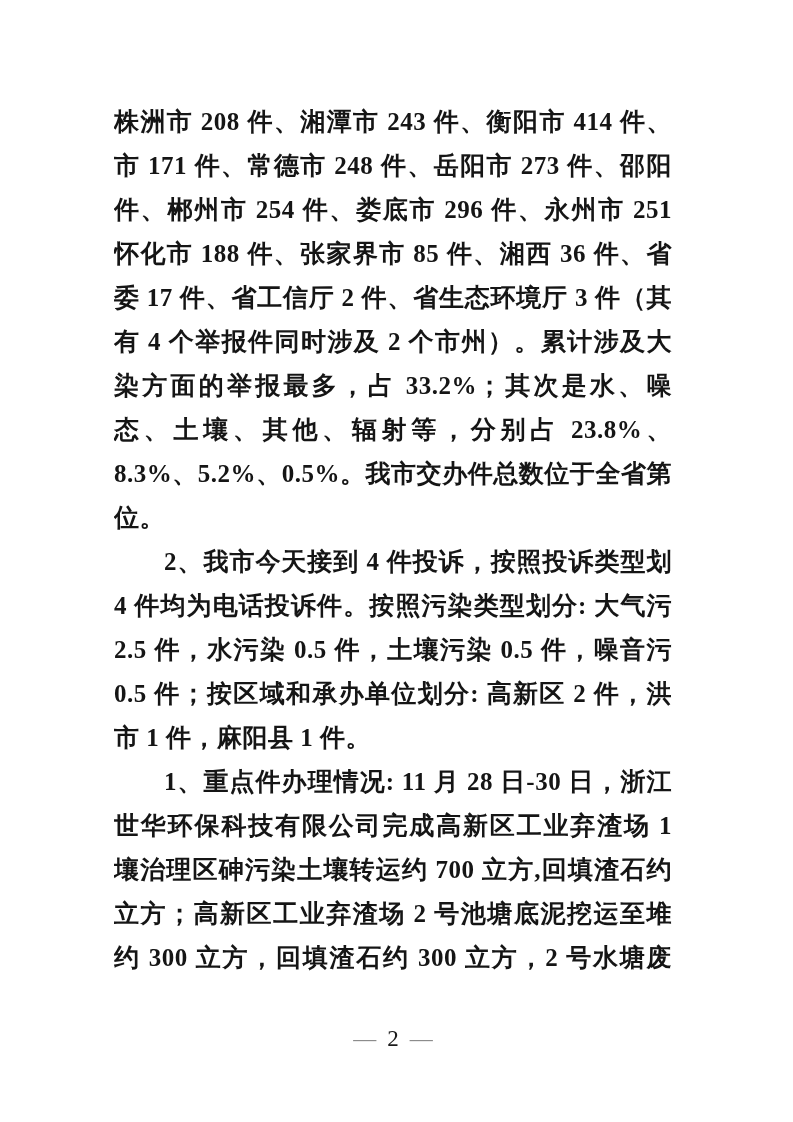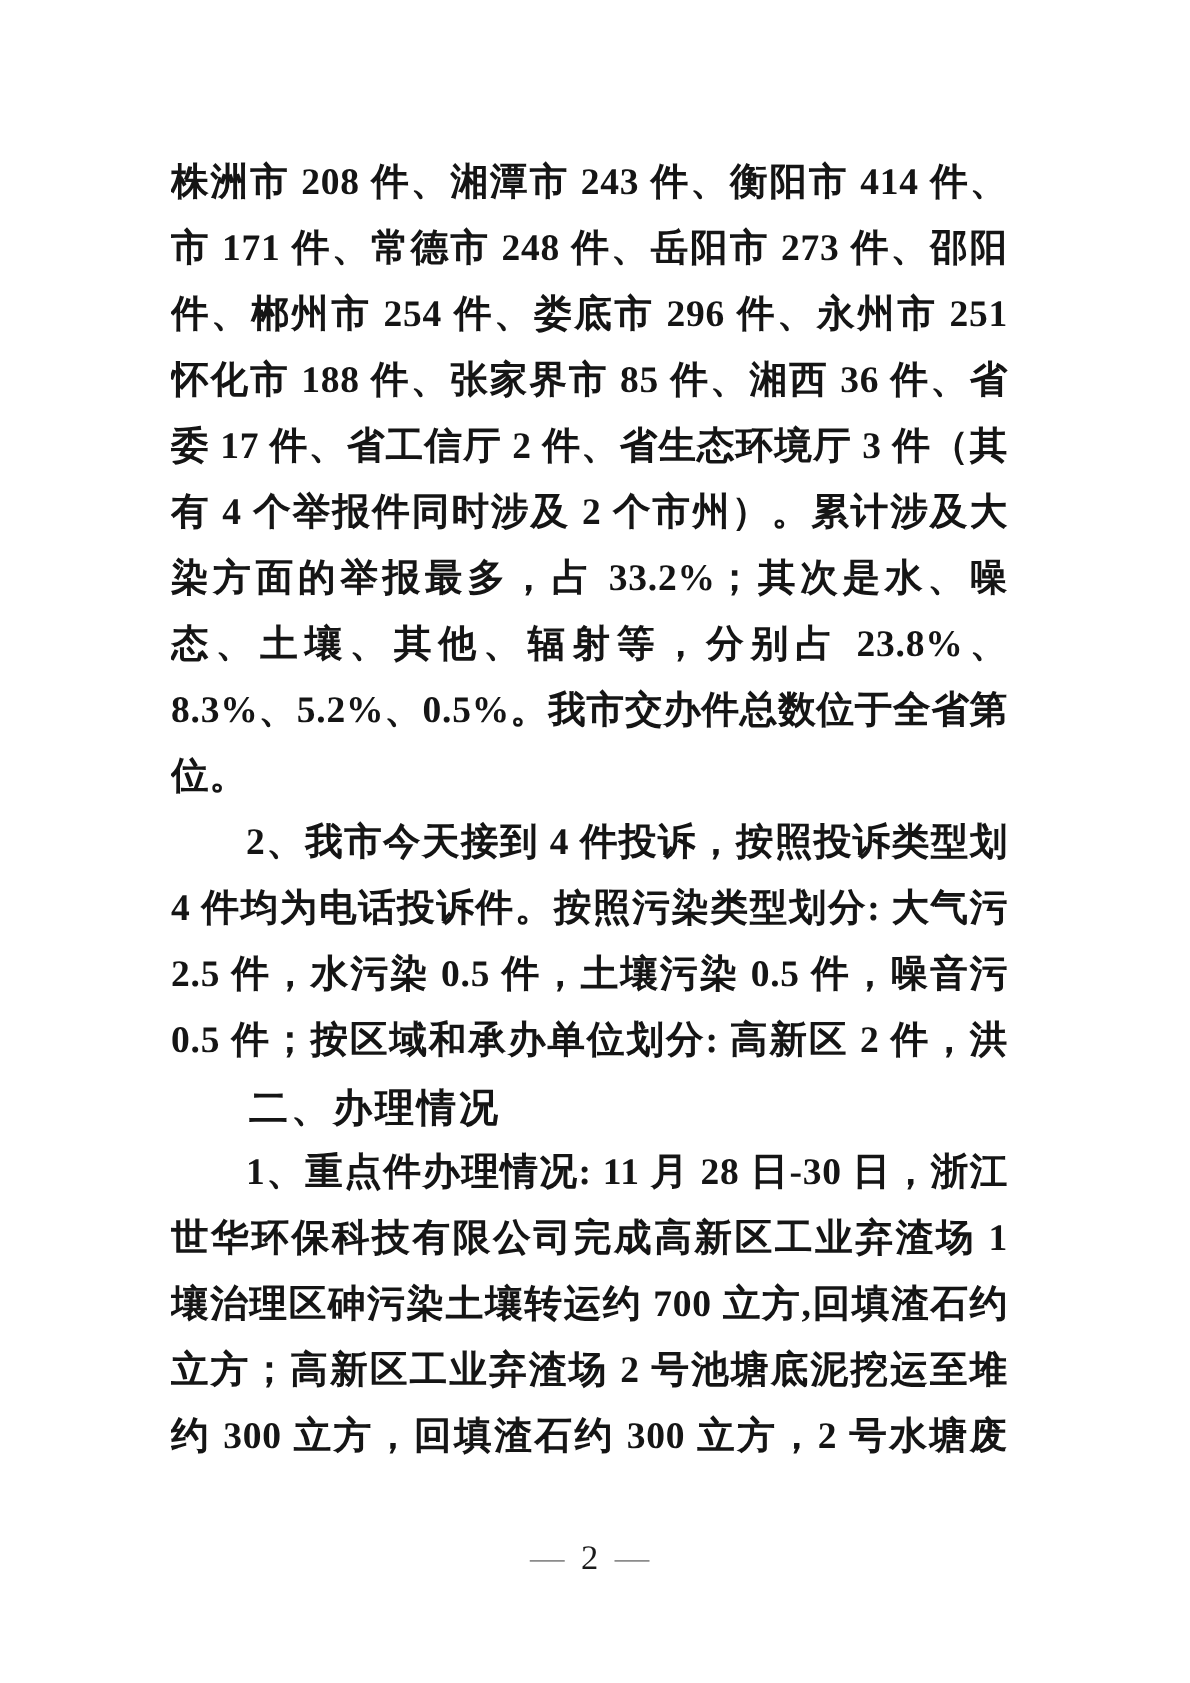--- a/index.html
+++ b/index.html
@@ -79,21 +79,21 @@
       <div class="line j">委 17 件、省工信厅 2 件、省生态环境厅 3 件（其中</div>
       <div class="line j">有 4 个举报件同时涉及 2 个市州）。累计涉及大气污</div>
       <div class="line j">染方面的举报最多，占 33.2%；其次是水、噪声、生</div>
       <div class="line j">态、土壤、其他、辐射等，分别占 23.8%、19.3%、9.7%、</div>
       <div class="line j">8.3%、5.2%、0.5%。我市交办件总数位于全省第 11</div>
       <div class="line l">位。</div>
       <div class="line j indent">2、我市今天接到 4 件投诉，按照投诉类型划分:</div>
       <div class="line j">4 件均为电话投诉件。按照污染类型划分: 大气污染</div>
       <div class="line j">2.5 件，水污染 0.5 件，土壤污染 0.5 件，噪音污染</div>
       <div class="line j">0.5 件；按区域和承办单位划分: 高新区 2 件，洪江</div>
-      <div class="line heading indent l">二、办理情况</div>
+      <div class="line l">市 1 件，麻阳县 1 件。</div>
       <div class="line j indent">1、重点件办理情况: 11 月 28 日-30 日，浙江博</div>
       <div class="line j">世华环保科技有限公司完成高新区工业弃渣场 1 号土</div>
       <div class="line j">壤治理区砷污染土壤转运约 700 立方,回填渣石约 500</div>
       <div class="line j">立方；高新区工业弃渣场 2 号池塘底泥挖运至堆渣区</div>
       <div class="line j">约 300 立方，回填渣石约 300 立方，2 号水塘废水处</div>
     </div>
 
   <div class="footer">
     <span class="dash">—</span><span class="num">2</span><span class="dash">—</span>
   </div>

